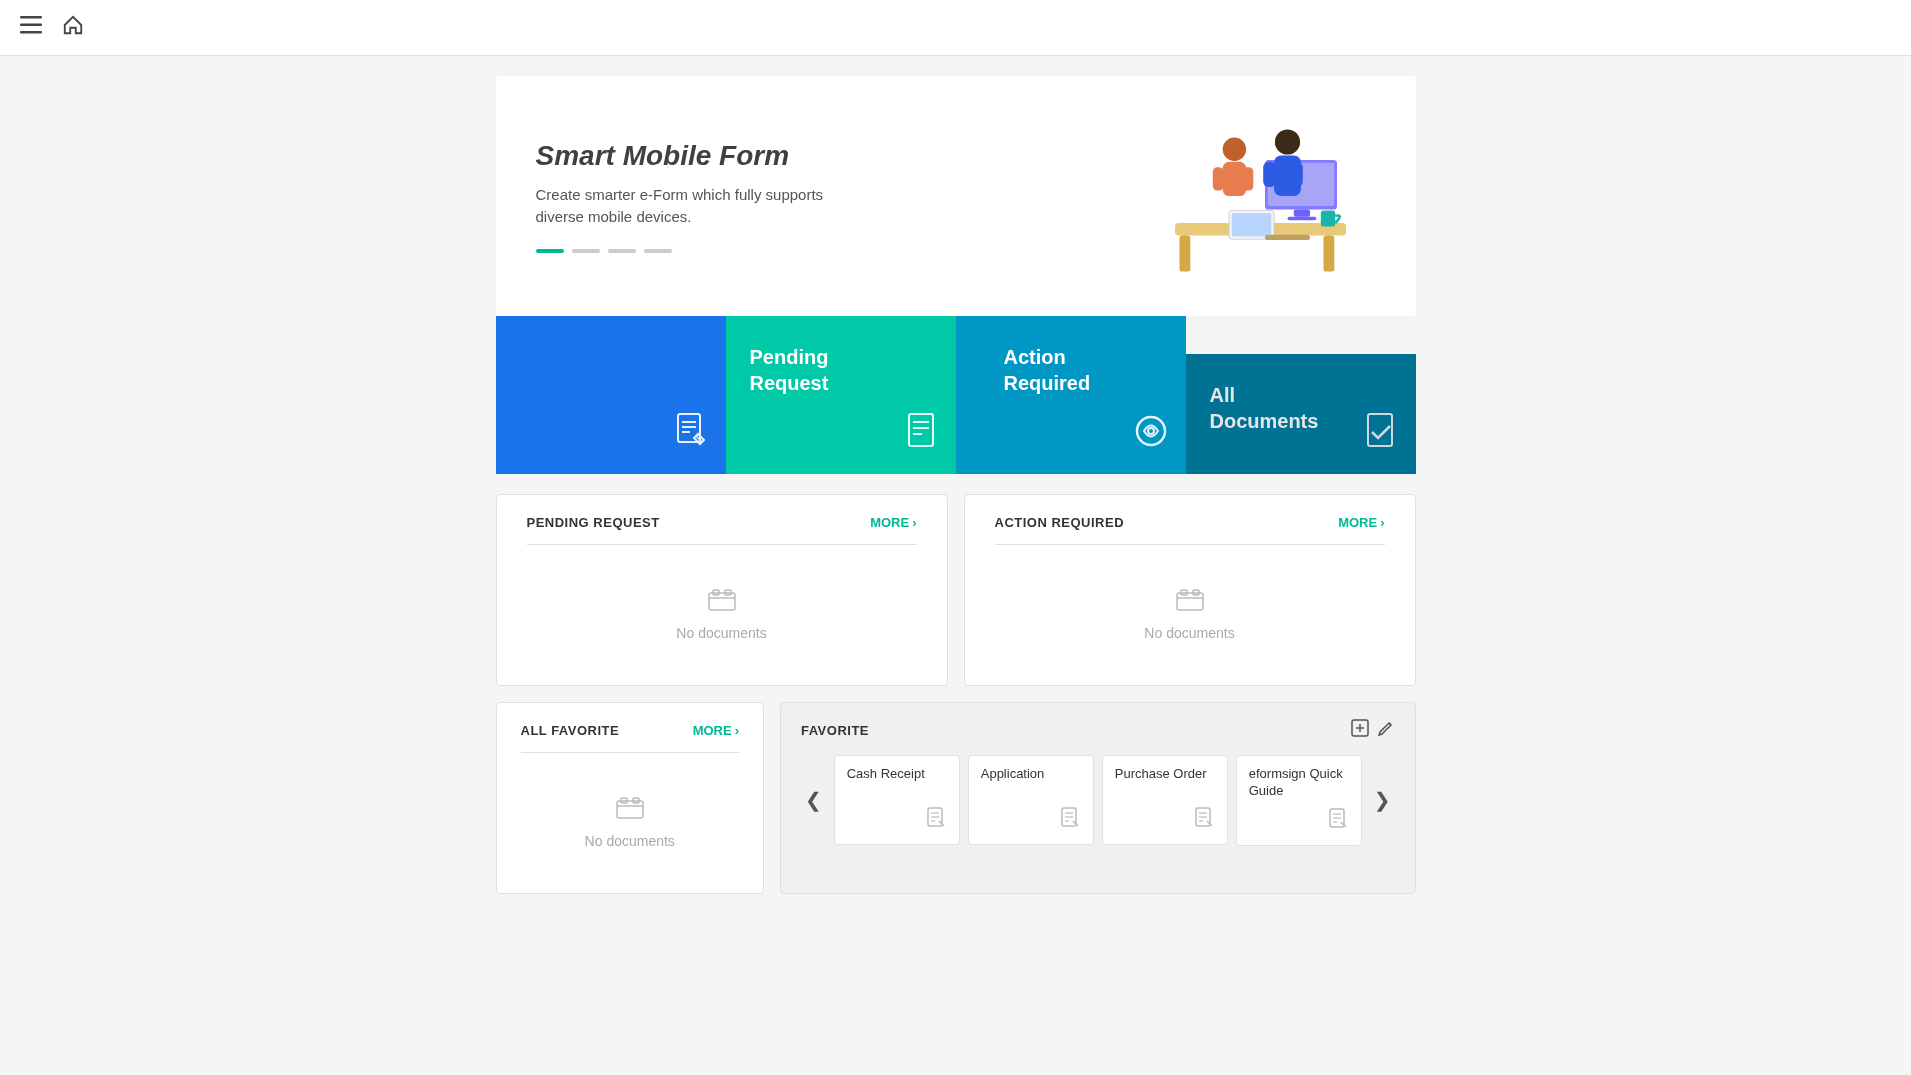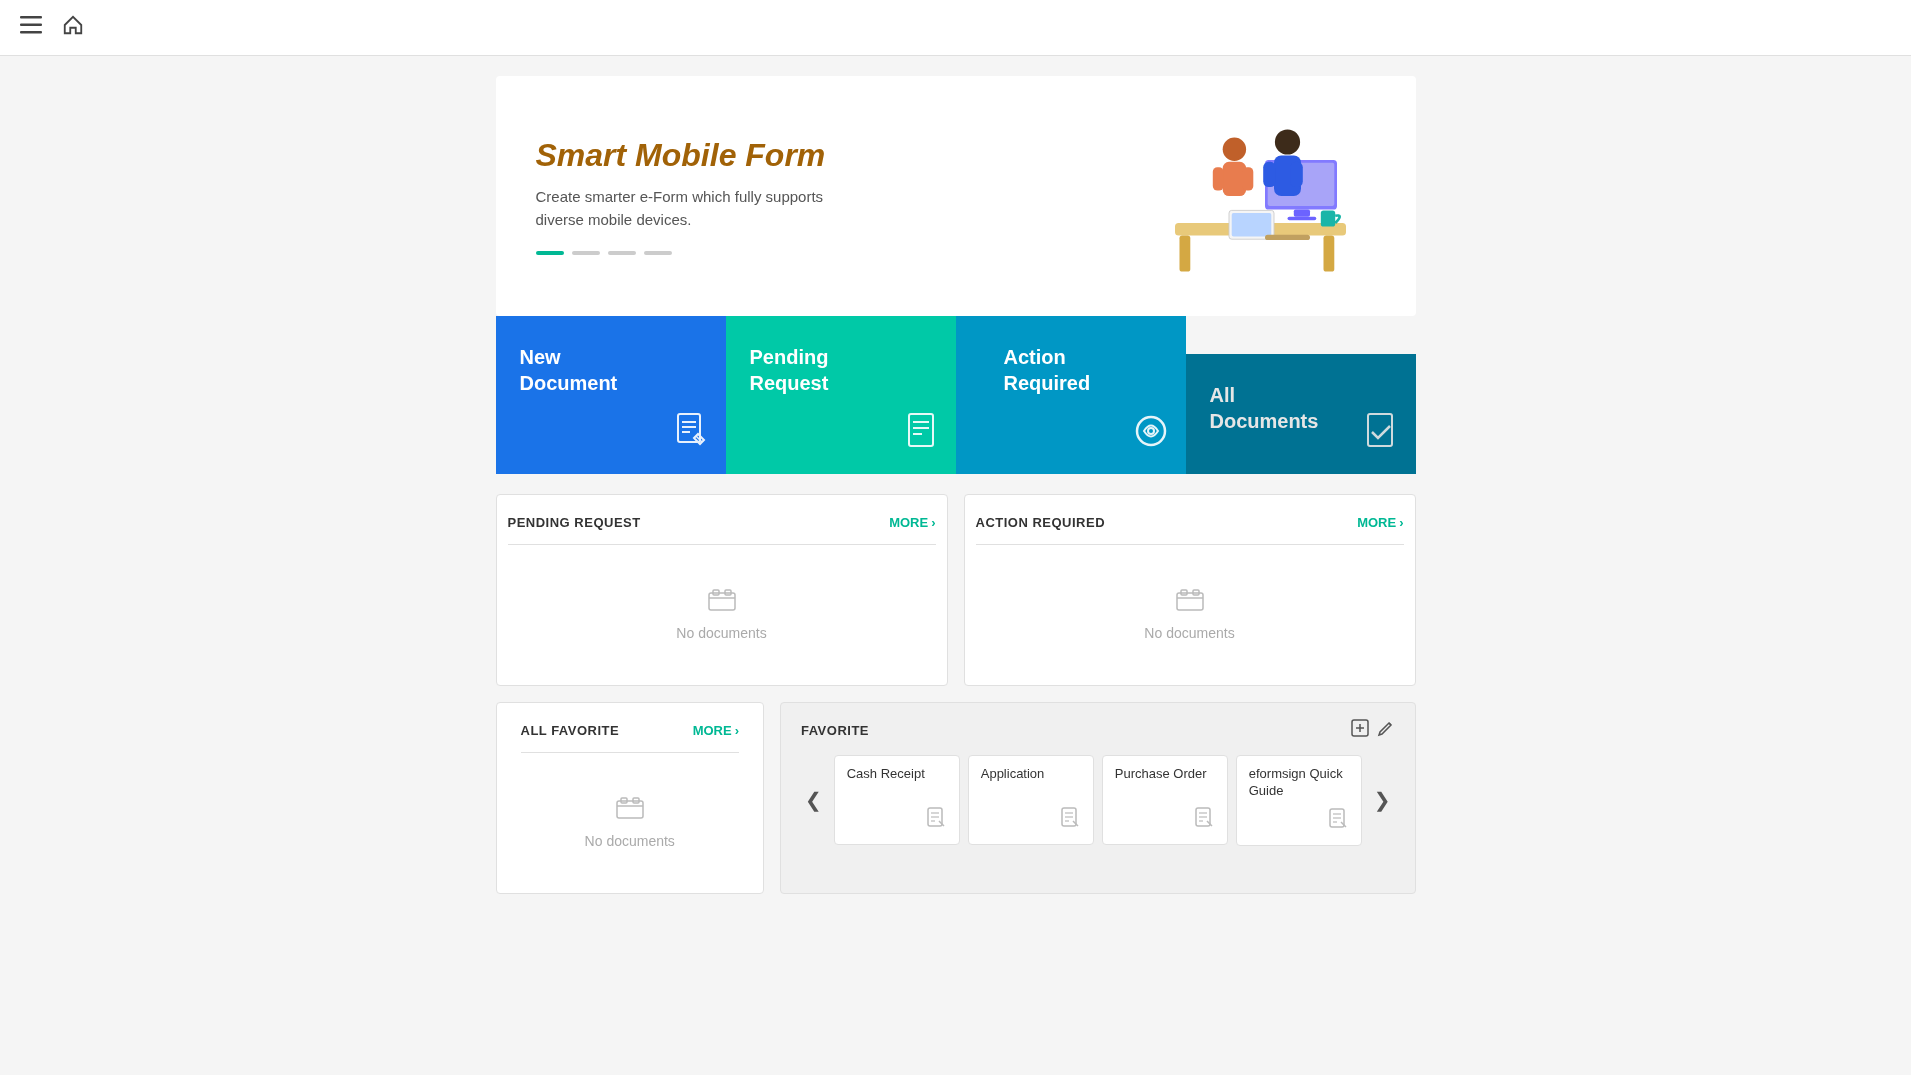--- a/index.html
+++ b/index.html
@@ -31,24 +31,24 @@
       border-radius: 4px;
       padding: 30px 40px;
       display: flex;
       justify-content: space-between;
       align-items: center;
       margin-bottom: 0;
       position: relative;
       overflow: hidden;
     }
     .banner-text h1 {
-      font-size: 32px;
+      font-size: 28px;
       font-style: italic;
       font-weight: 600;
-      color: #a16207;
+      color: #404040;
       margin-bottom: 12px;
     }
     .banner-text p {
       font-size: 15px;
       color: #555;
       line-height: 1.5;
       max-width: 340px;
     }
     .banner-dots {
       display: flex;
@@ -106,21 +106,21 @@
     .cards-row {
       display: grid;
       grid-template-columns: 1fr 1fr;
       gap: 16px;
       margin-bottom: 16px;
     }
     .section-card {
       background: #fff;
       border-radius: 4px;
       border: 1px solid #e0e0e0;
-      padding: 20px 11px;
+      padding: 20px 30px;
       min-height: 180px;
     }
     .section-card-header {
       display: flex;
       justify-content: space-between;
       align-items: center;
       margin-bottom: 20px;
       border-bottom: 1px solid #e0e0e0;
       padding-bottom: 14px;
     }
@@ -301,21 +301,20 @@
         <path d="M208 122 Q218 120 208 130" stroke="#1ab5a8" stroke-width="3" fill="none"></path>
 
         <rect x="130" y="143" width="50" height="6" rx="3" fill="#c0a060"></rect>
       </svg>
     </div>
   </div>
 
   <div class="quick-actions">
 
     <div class="quick-action-tile" style="background:#1a73e8;">
-      <h2>New<br>Document</h2>
       <span class="tile-icon">
         <svg width="38" height="38" viewBox="0 0 38 38" fill="none">
           <rect x="6" y="2" width="22" height="28" rx="2" stroke="white" stroke-width="2" fill="none"></rect>
           <line x1="10" y1="10" x2="24" y2="10" stroke="white" stroke-width="2"></line>
           <line x1="10" y1="15" x2="24" y2="15" stroke="white" stroke-width="2"></line>
           <line x1="10" y1="20" x2="18" y2="20" stroke="white" stroke-width="2"></line>
           <path d="M22 26L26 22L32 28L28 32L22 26Z" stroke="white" stroke-width="2" fill="none"></path>
           <line x1="24" y1="24" x2="30" y2="30" stroke="white" stroke-width="1.5"></line>
         </svg>
       </span>

